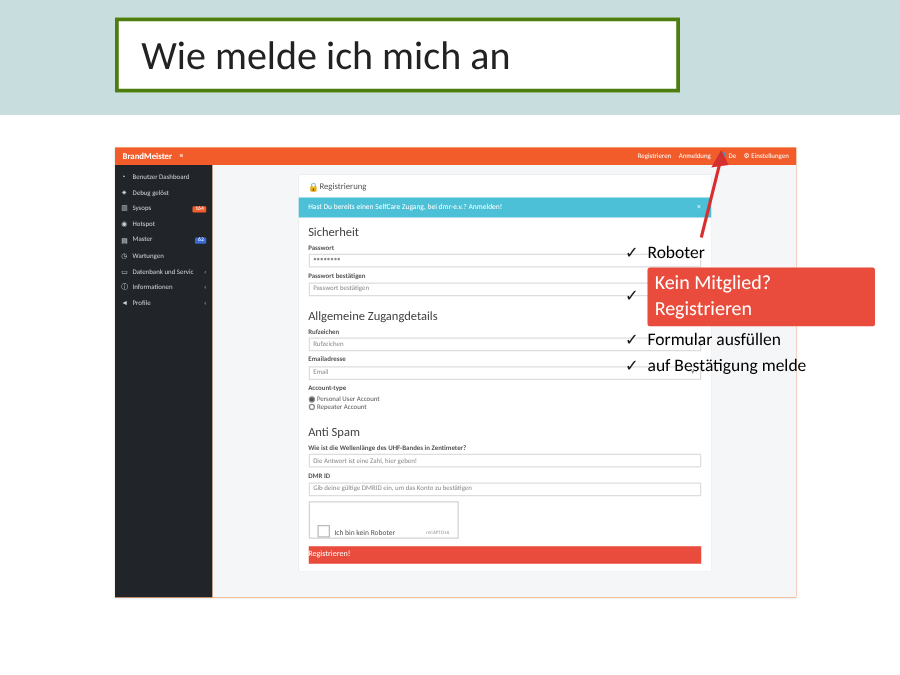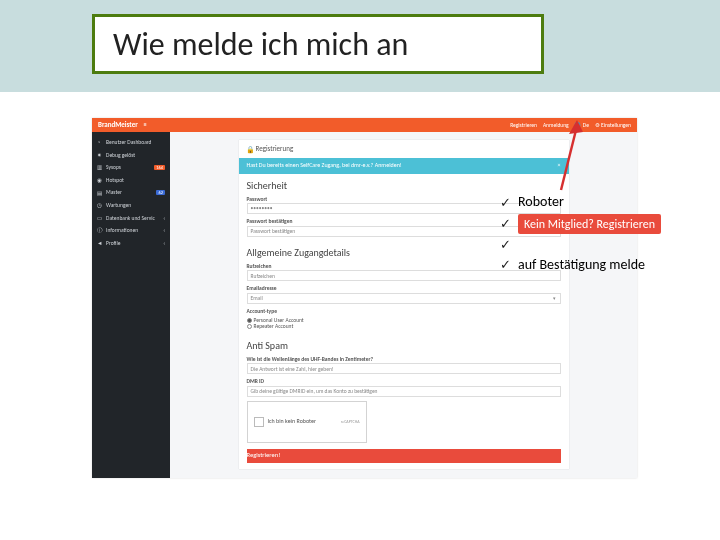--- a/index.html
+++ b/index.html
@@ -41,34 +41,34 @@
   .section { padding: 0 8px 6px 8px; }
   .h2 { font-size: 10px; color: #444; margin: 4px 0 2px 0; font-weight: 500; }
   .lbl { font-size: 5.5px; color: #555; font-weight: bold; margin-top: 4px; }
   .inp { width: 100%; border: 1px solid #ddd; background: #fff; height: 11px; margin-top: 1px; font-size: 5.5px; padding: 0 3px; color: #888; display: flex; align-items: center; }
   .sel { position: relative; }
   .sel::after { content: "▾"; position: absolute; right: 4px; top: 1px; font-size: 5px; color: #888; }
   .radios { font-size: 5.5px; color: #555; margin-top: 2px; }
   .radios .r { display: block; }
   .radios .dot { display: inline-block; width: 5px; height: 5px; border: 1px solid #888; border-radius: 50%; margin-right: 2px; vertical-align: middle; }
   .radios .dot.on { background: #555; }
-  .captcha { border: 1px solid #d3d3d3; width: 120px; height: 42px; margin-top: 4px; display: flex; align-items: center; padding: 0 6px; color: #555; font-size: 6px; gap: 4px; }
+  .captcha { border: 1px solid #d3d3d3; width: 120px; height: 30px; margin-top: 4px; display: flex; align-items: flex-end; padding: 0 6px; color: #555; font-size: 6px; gap: 4px; }
   .captcha .cb { width: 10px; height: 10px; border: 1px solid #bbb; }
   .captcha .rc { margin-left: auto; font-size: 4px; color: #999; text-align: center; }
   .submit { background: #e94b3c; color: #fff; text-align: left; font-size: 6.5px; padding: 3px 0; margin-top: 6px; }
 
   
   .arrow { position: absolute; left: 557px; top: 120px; width: 30px; height: 72px; pointer-events: none; }
   .arrow svg { overflow: visible; }
 
   
   .checklist { position: absolute; left: 500px; top: 193px; width: 200px; font-size: 14px; line-height: 1.35; color: #000; }
   .checklist .row { display: flex; align-items: center; gap: 6px; margin-bottom: 2px; }
   .checklist .chk { color: #1a1a1a; font-size: 13px; width: 12px; }
-  .reg-badge { display: inline-block; background: #e94b3c; color: #fff; font-size: 12px; padding: 2px 6px; border-radius: 2px; }
+  .reg-badge { display: inline-block; background: #e94b3c; color: #fff; font-size: 16px; padding: 2px 6px; border-radius: 2px; }
 </style>
 </head>
 <body>
 
 <div class="banner">
   <div class="title-box">
     <span>Wie melde ich mich an</span>
   </div>
 </div>
 
@@ -209,18 +209,19 @@
   <div class="row">
     <span class="chk">✓</span>
     <span>Roboter</span>
   </div>
   <div class="row">
     <span class="chk">✓</span>
     <span class="reg-badge">Kein Mitglied? Registrieren</span>
   </div>
   <div class="row">
     <span class="chk">✓</span>
+    <span>Formular ausfüllen</span>
   </div>
   <div class="row">
     <span class="chk">✓</span>
     <span>auf Bestätigung melde</span>
   </div>
 </div>
 
 </body></html>

